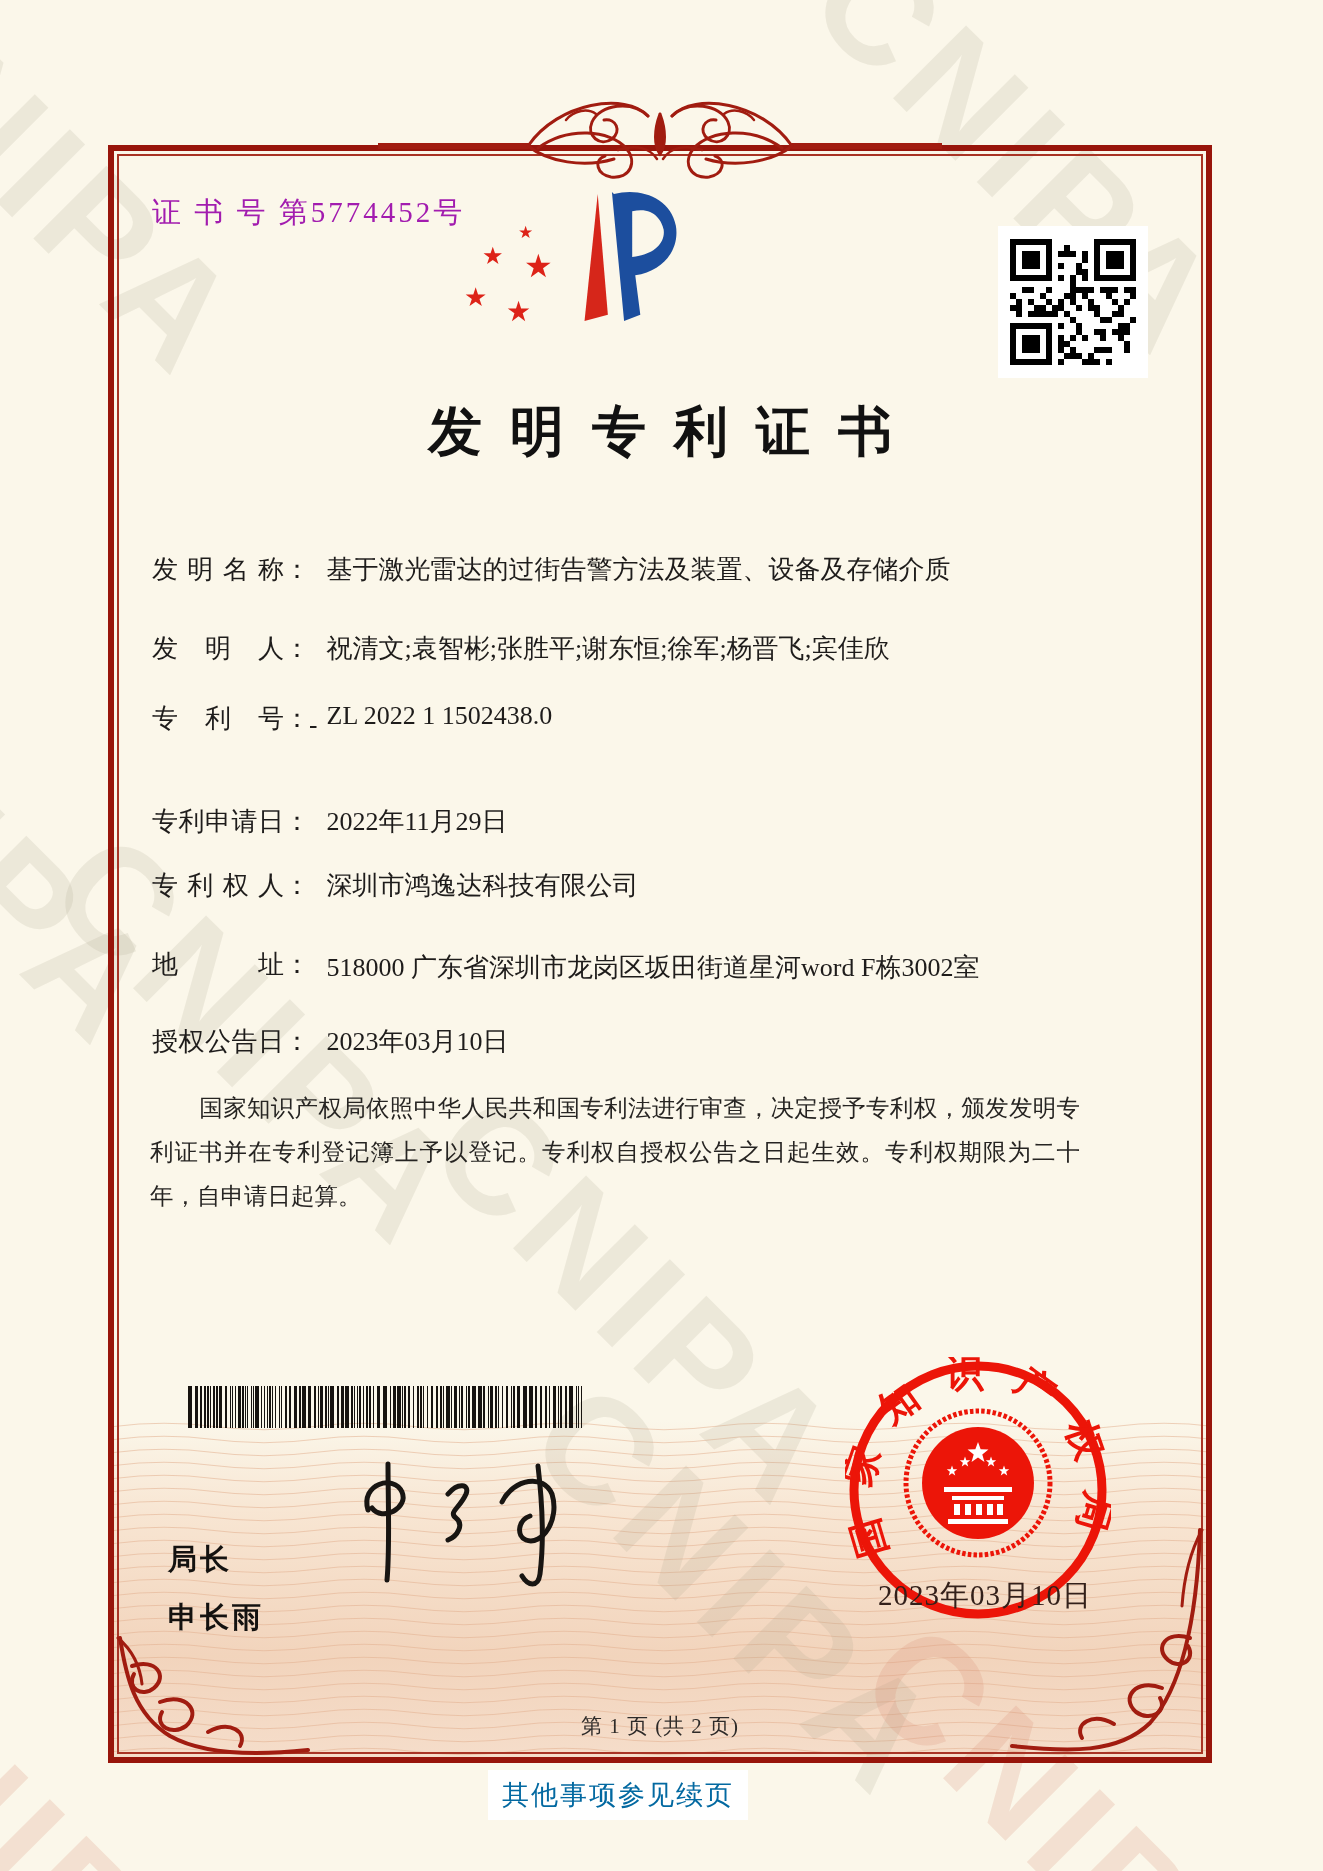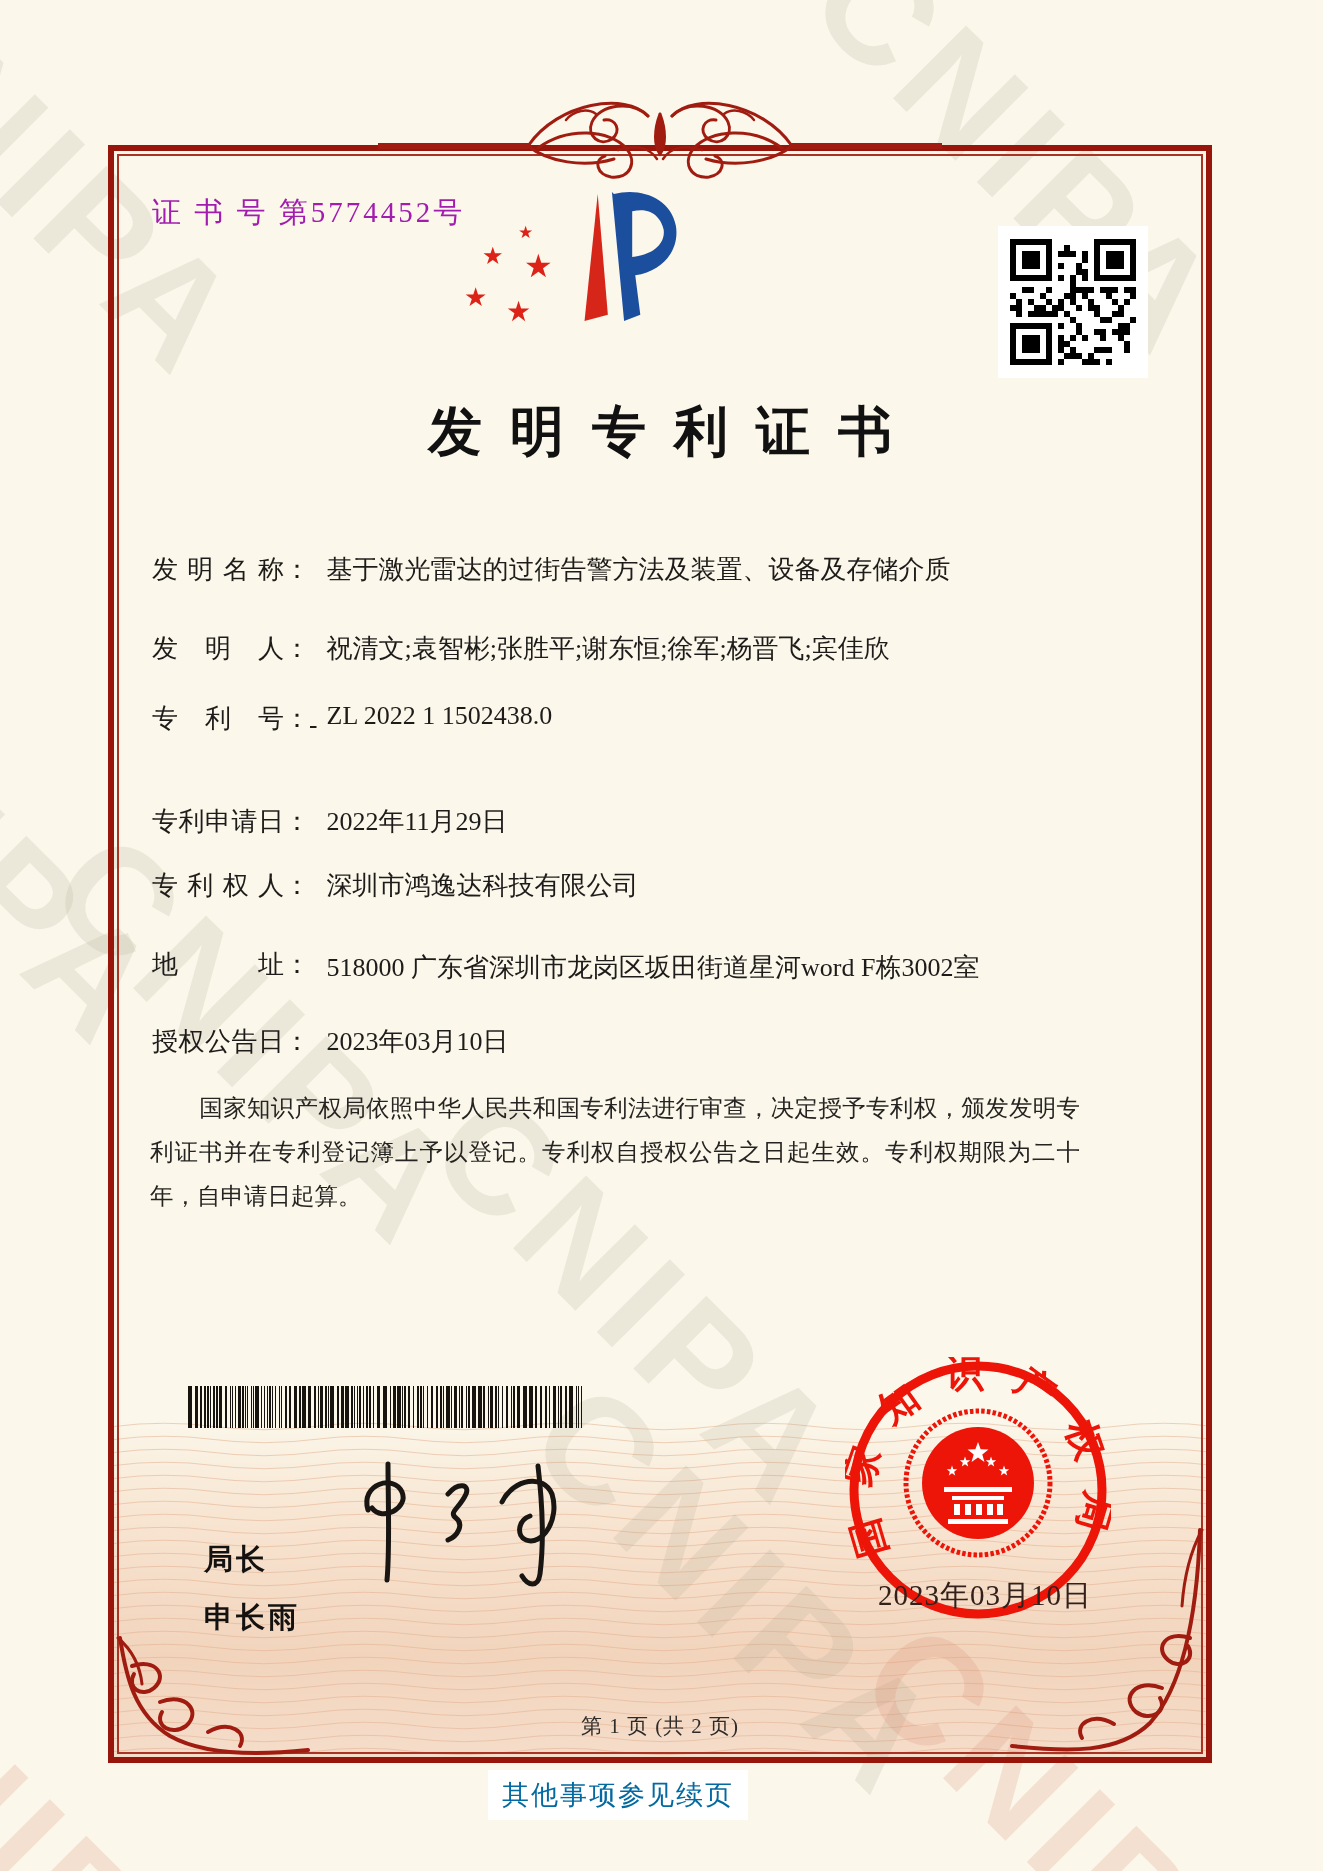--- a/index.html
+++ b/index.html
@@ -62,21 +62,21 @@
   
   .paras{
     position:absolute;left:150px;top:1086px;width:948px;z-index:3;
     font-size:23.5px;line-height:44px;text-align:justify;color:#262422;
   }
   .paras p{margin:0 18px 14px 0;text-indent:2.1em;}
   
   .barcode{position:absolute;left:188px;top:1386px;width:402px;height:42px;z-index:3;font-size:0;overflow:hidden;}
   .barcode span{display:inline-block;height:100%;background:#17130F;}
   .officer{
-    position:absolute;left:204px;z-index:3;
+    position:absolute;left:168px;z-index:3;
     font-family:Liberation Mono, monospace;
     font-weight:600;font-size:29px;color:#141210;letter-spacing:3px;
   }
   .sig{position:absolute;left:330px;top:1448px;z-index:3;}
   .seal{position:absolute;left:845px;top:1357px;width:266px;height:266px;z-index:4;}
   .pagefoot{
     position:absolute;left:108px;top:1712px;width:1104px;z-index:3;
     text-align:center;font-size:21px;color:#2e2b29;letter-spacing:1px;
   }
   .contnote{

